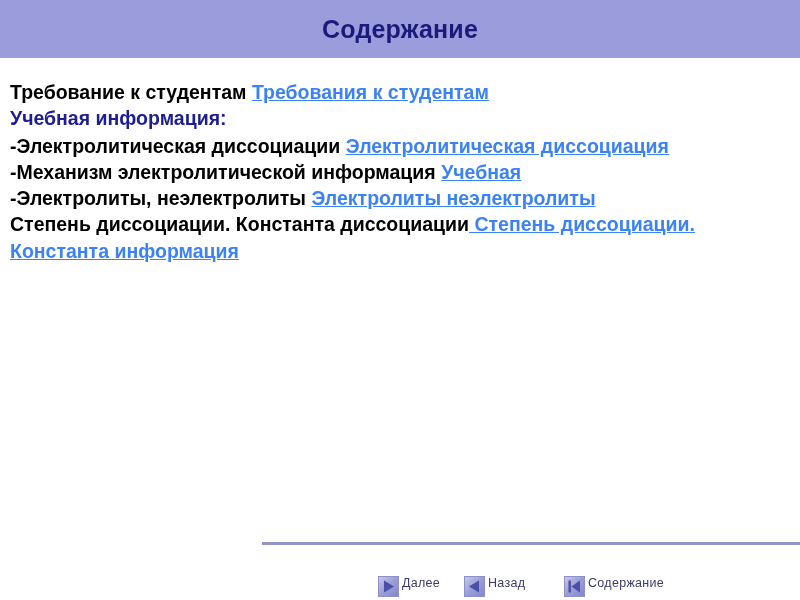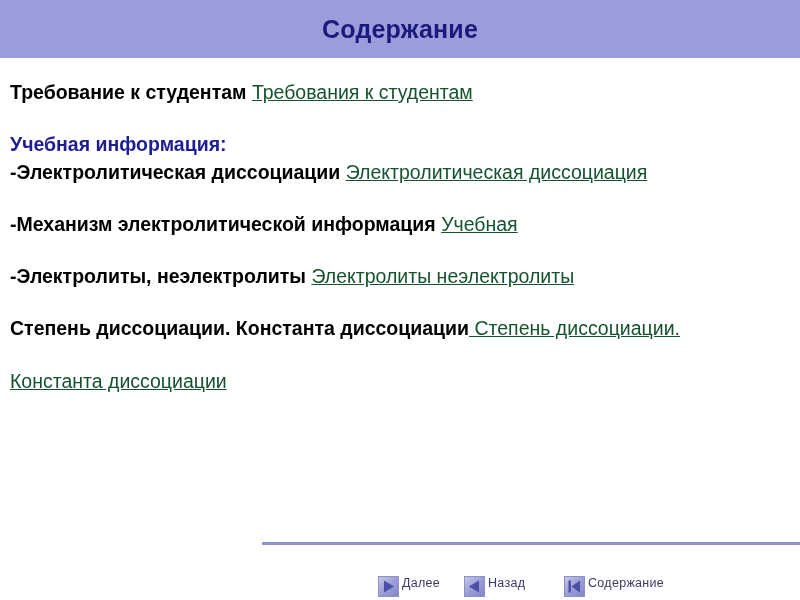--- a/index.html
+++ b/index.html
@@ -45,27 +45,27 @@
     width: 782px;
   }
   .content-line {
     font-size: 19.5px;
     color: #000000;
     font-weight: bold;
     line-height: 1.04;
     margin: 0 0 0 0;
     white-space: nowrap;
   }
-  .content-line.spaced-before { margin-top: 32px; }
+  .content-line.spaced-before { margin-top: 6px; }
   .content-line.tight-before  { margin-top: 7px; }
 
   .lnk {
-    color: #14532d;
+    color: #3b82f6;
     text-decoration: underline;
-    font-weight: normal;
+    font-weight: bold;
     cursor: pointer;
   }
   .heading-blue {
     color: #1d1d96;
     font-weight: bold;
   }
 
   
   .footer-rule {
     position: absolute;
@@ -143,21 +143,21 @@
 
   <p class="content-line spaced-before">
     <span>-Электролиты, неэлектролиты </span><a class="lnk">Электролиты неэлектролиты</a>
   </p>
 
   <p class="content-line spaced-before">
     <span>Степень диссоциации. Константа диссоциации</span><a class="lnk"> Степень диссоциации.</a>
   </p>
 
   <p class="content-line spaced-before">
-    <a class="lnk">Константа диссоциации</a>
+    <a class="lnk">Константа информация</a>
   </p>
 
 </div>
 
 <div class="footer-rule"></div>
 
 <div class="nav-bar">
 
   <div class="nav-item i1">
     <span class="nav-btn">

